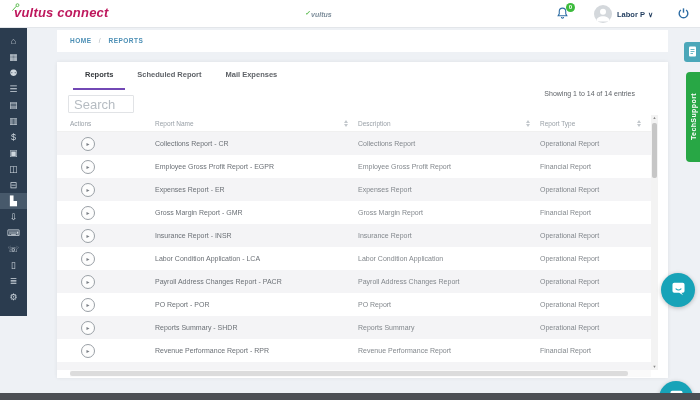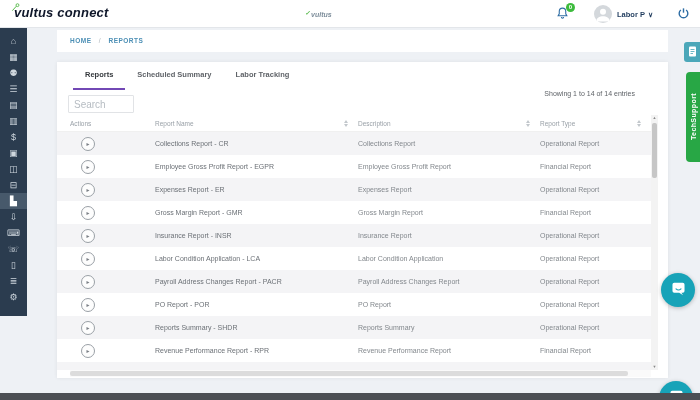--- a/index.html
+++ b/index.html
@@ -1,21 +1,21 @@
 <!DOCTYPE html>
 <html><head>
 <meta charset="utf-8">
 <style>
   * { margin:0; padding:0; box-sizing:border-box; }
   html,body { width:700px; height:400px; overflow:hidden; }
   body { position:relative; background:#eef1f5; font-family:"Liberation Sans", sans-serif; color:#444; }
 
   
   .top-header { position:absolute; left:0; top:0; width:700px; height:28px; background:#fff; border-bottom:1px solid #e3e6ea; z-index:5; }
-  .logo { position:absolute; left:14px; top:5px; font-style:italic; font-weight:700; font-size:13px; color:#0f172a; letter-spacing:.2px; }
+  .logo { position:absolute; left:14px; top:5px; font-style:italic; font-weight:700; font-size:13px; color:#be185d; letter-spacing:.2px; }
   .logo-mark { position:absolute; left:-3px; top:-5px; }
   .center-logo { position:absolute; left:305px; top:9px; font-style:italic; font-weight:700; font-size:7px; color:#7f8f9c; }
   .center-logo .mini-mark { color:#56b94a; font-size:6px; vertical-align:2px; margin-right:1px; }
   .bell-wrap { position:absolute; left:556px; top:6px; width:20px; height:18px; }
   .badge { position:absolute; left:10px; top:-3px; min-width:9px; height:9px; border-radius:5px; background:#3dbb3d; color:#fff; font-size:6px; line-height:9px; text-align:center; font-weight:700; }
   .avatar { position:absolute; left:594px; top:5px; width:18px; height:18px; border-radius:50%; background:#d4d8dc; overflow:hidden; }
   .user-name { position:absolute; left:617px; top:10px; font-size:7.5px; font-weight:700; color:#1e3a5c; }
   .chev { font-size:7px; color:#1e3a5c; margin-left:3px; }
   .power-btn { position:absolute; left:676px; top:7px; width:14px; height:14px; background:none; border:none; cursor:pointer; }
 
@@ -30,21 +30,21 @@
   .breadcrumb-bar { position:absolute; left:57px; top:30px; width:611px; height:22px; background:#fff; z-index:2; }
   .breadcrumb { padding-left:13px; line-height:22px; font-size:6.5px; font-weight:700; letter-spacing:.5px; }
   .crumb { color:#4c8fb5; text-decoration:none; cursor:pointer; }
   .crumb-sep { color:#b0b7bd; margin:0 5px; font-weight:400; }
 
   
   .card { position:absolute; left:57px; top:62px; width:611px; height:316px; background:#fff; box-shadow:0 0 4px rgba(0,0,0,.07); z-index:2; }
   .tabs { position:absolute; left:16px; top:0; height:28px; display:flex; }
   .tab { padding:0 12px; line-height:26px; font-size:7.5px; color:#5f6368; background:none; border:none; border-bottom:2px solid transparent; cursor:pointer; font-weight:600; }
   .tab.active { color:#35393d; border-bottom-color:#7248b5; }
-  .search-input { position:absolute; left:11px; top:33px; width:66px; height:18px; border:1px solid #e1e3e6; border-radius:1px; font-size:10px; padding-left:5px; color:#555; }
+  .search-input { position:absolute; left:11px; top:33px; width:66px; height:18px; border:1px solid #e1e3e6; border-radius:1px; font-size:13px; padding-left:5px; color:#555; }
   .search-input::placeholder { color:#b6bcc2; }
   .entries-info { position:absolute; top:28px; right:33px; font-size:7px; color:#5f6368; }
 
   
   .table { position:absolute; left:0; top:53px; width:601px; }
   .thead, .trow { display:grid; grid-template-columns:85px 203px 182px 111px; padding-left:13px; align-items:center; }
   .thead { height:17px; font-size:6.5px; color:#9aa1a8; border-bottom:1px solid #f0f0f0; }
   .th { display:flex; align-items:center; justify-content:space-between; padding-right:10px; }
   .sort-icon { display:inline-flex; flex-direction:column; gap:1px; }
   .sort-icon i { display:block; width:0; height:0; border-left:2px solid transparent; border-right:2px solid transparent; }
@@ -175,22 +175,22 @@
     <span class="crumb">HOME</span>
     <span class="crumb-sep">/</span>
     <span class="crumb">REPORTS</span>
   </div>
 </div>
 
 <div class="card">
 
   <div class="tabs">
     <button class="tab active">Reports</button>
-    <button class="tab">Scheduled Summary</button>
-    <button class="tab">Labor Tracking</button>
+    <button class="tab">Scheduled Report</button>
+    <button class="tab">Mail Expenses</button>
   </div>
 
   <input class="search-input" type="text" placeholder="Search" style="">
   <div class="entries-info">Showing 1 to 14 of 14 entries</div>
 
   <div class="table">
     <div class="thead">
       <div class="th">
           <span>Actions</span>
         </div>

